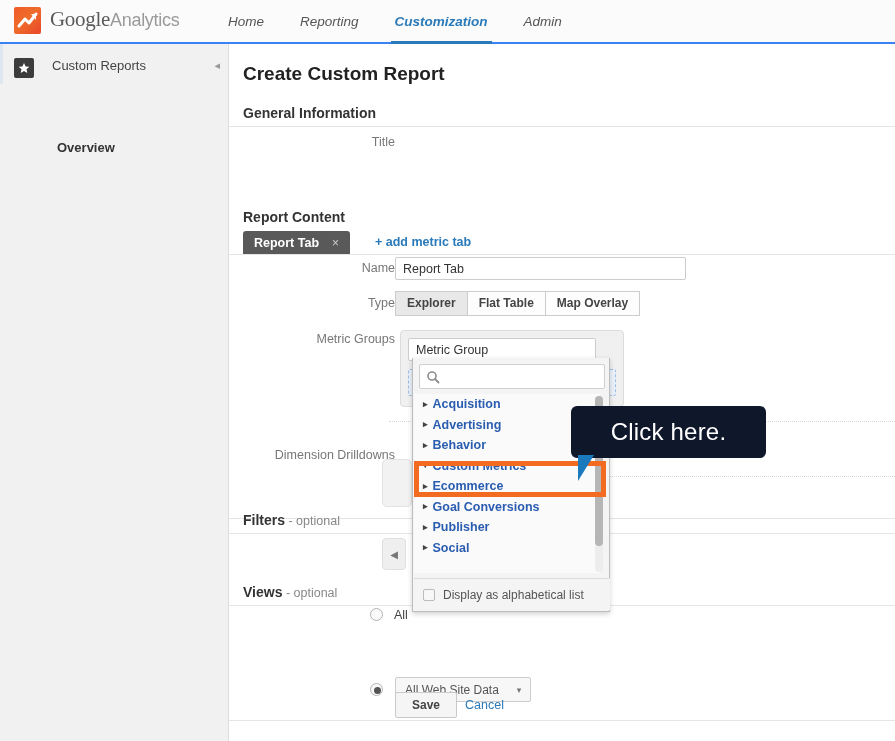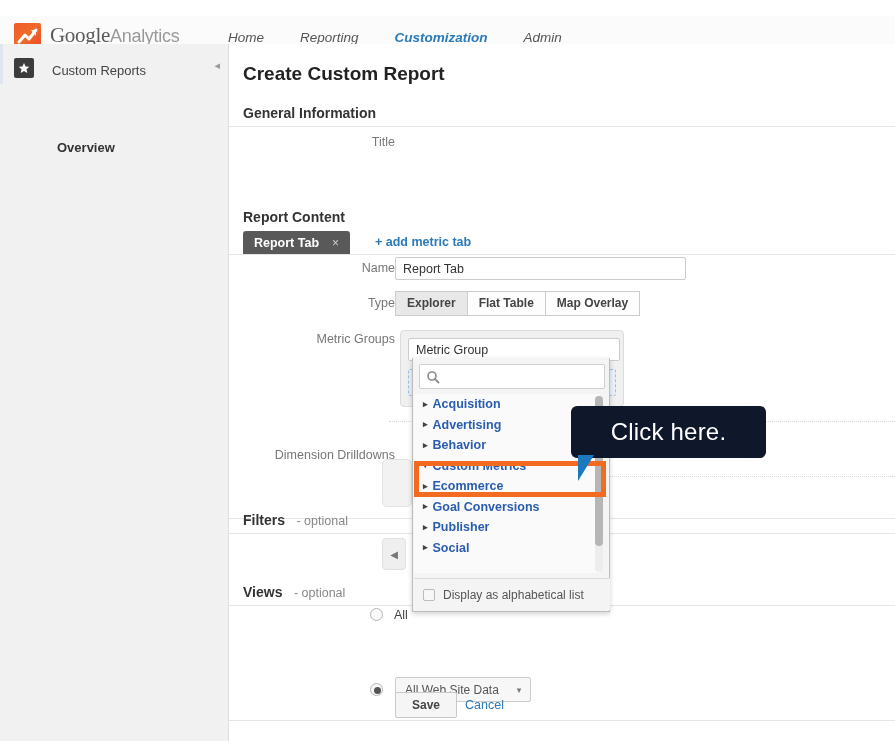--- a/index.html
+++ b/index.html
@@ -8,21 +8,21 @@
     width: 895px; height: 741px;
     font-family: "Liberation Sans", sans-serif;
     background: #ffffff;
     overflow: hidden;
     position: relative;
     -webkit-font-smoothing: antialiased;
   }
 
   
   #topbar {
-    position:absolute; left:0; top:16px; width:895px; height:44px;
+    position:absolute; left:0; top:0; width:895px; height:44px;
     background:#fbfbfb; border-bottom:2px solid #3b82f6;
   }
   #logo-wrap { position:absolute; left:14px; top:6px; display:flex; align-items:center; }
   .ga-mark {
     width:27px; height:27px; border-radius:2px;
     background: linear-gradient(135deg,#f05a28 0%,#ef6c2a 45%,#e8472a 100%);
     position:relative; overflow:hidden;
   }
   .ga-mark svg { position:absolute; left:0; top:0; }
   .ga-word {
@@ -44,21 +44,21 @@
   }
 
   
   #sidebar {
     position:absolute; left:0; top:44px; width:229px; height:697px;
     background:#f1f1f1; border-right:1px solid #dedede;
   }
   #sidebar:before{
     content:""; position:absolute; left:0; top:0; width:3px; height:40px; background:#dfe6ef;
   }
-  .sb-head { position:absolute; left:14px; top:14px; display:flex; align-items:flex-end; }
+  .sb-head { position:absolute; left:14px; top:14px; display:flex; align-items:flex-start; }
   .sb-icon {
     width:20px; height:20px; background:#3c3c3c; border-radius:2px;
     position:relative; display:inline-block;
   }
   .sb-icon:before{
     content:""; position:absolute; left:4px; top:3px; width:12px; height:14px;
     background:#3c3c3c;
   }
   .sb-icon svg { position:absolute; left:3px; top:3px; }
   .sb-head-label { margin-left:18px; font-size:13px; color:#444; }
@@ -70,21 +70,21 @@
     position:absolute; left:57px; top:96px; font-size:13px; font-weight:bold; color:#333;
     cursor:pointer;
   }
 
   
   #main { position:absolute; left:229px; top:44px; width:666px; height:697px; background:#ffffff; }
 
   .page-title { position:absolute; left:14px; top:19px; font-size:19px; font-weight:bold; color:#222; }
 
   .section-h { position:absolute; left:14px; font-size:14px; font-weight:bold; color:#333; }
-  .section-h .opt { font-weight:normal; color:#888; font-size:12.5px;padding-left:8px; }
+  .section-h .opt { font-weight:normal; color:#888; font-size:12.5px; }
 
   .row-label {
     position:absolute; text-align:right; font-size:12.5px; color:#777;
   }
 
   .txt-input {
     position:absolute; background:#fff; border:1px solid #ccc; border-radius:2px;
     font-size:12.5px; color:#333; padding:0 7px; line-height:21px; height:23px;
     font-family:"Liberation Sans", sans-serif;
   }
@@ -114,21 +114,21 @@
   }
   .seg .sbtn:last-child { border-right:none; }
   .seg .sbtn.on { background:#e8e8e8; }
 
   
   #metric-card {
     position:absolute; left:171px; top:286px; width:224px; height:77px;
     background:#f0f0f0; border:1px solid #dcdcdc; border-radius:4px;
   }
   #metric-group-input {
-    position:absolute; left:179px; top:294px; width:212px;
+    position:absolute; left:179px; top:294px; width:188px;
   }
   #add-metric {
     position:absolute; left:179px; top:325px; width:208px; height:27px;
     background:#eaf1fa; border:1px dashed #9dbde3; border-radius:2px;
     color:#4a8fd4; font-size:12.5px; font-weight:bold;
     display:flex; align-items:center; justify-content:center; cursor:pointer;
   }
 
   
   .dotrow { position:absolute; height:0; border-top:1px dotted #d8d8d8; }

